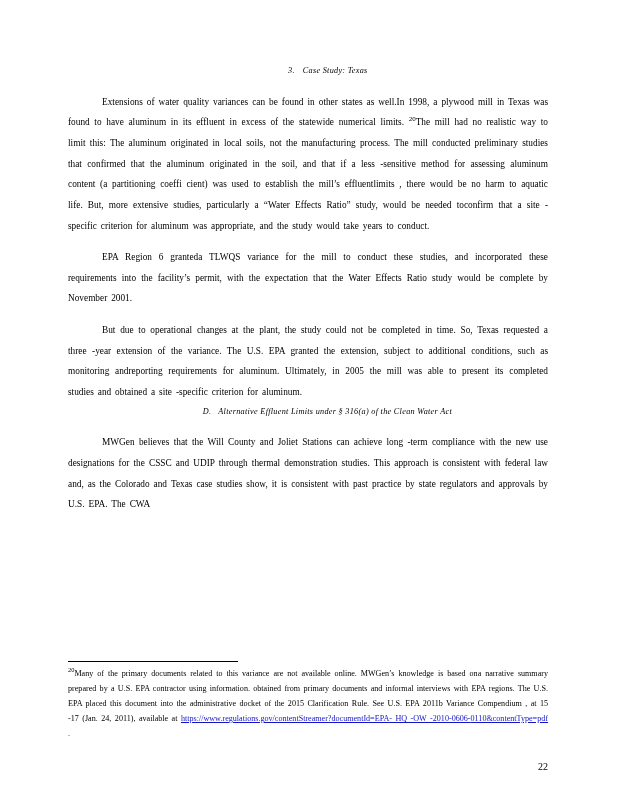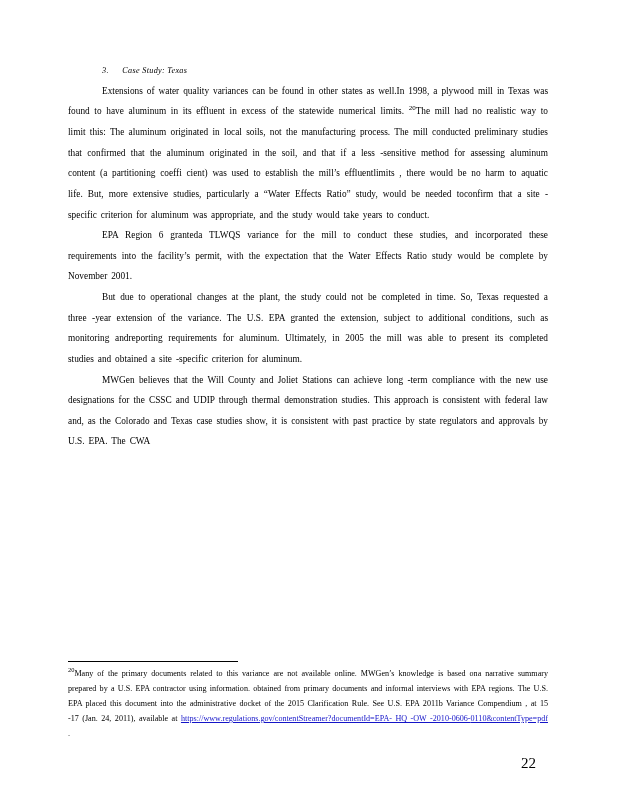--- a/index.html
+++ b/index.html
@@ -26,25 +26,26 @@
     line-height: 2.22;
     color: #000000;
     text-align: justify;
     text-justify: inter-word;
   }
   p {
     margin: 0;
   }
   .indent {
     text-indent: 34px;
+    margin-top: 11px;
   }
   .heading {
     font-size: 8.2px;
     line-height: 2.3;
-    text-align: left;
+    text-align: center;
     margin: 0;
     padding-left: 34px;
     letter-spacing: 0.3px;
   }
   .heading .hnum {
     font-style: italic;
     display: inline-block;
     min-width: 18px;
   }
   .heading .htext {
@@ -82,23 +83,23 @@
     font-size: 6.4px;
   }
   .fn-italic {
   }
   .fn-link {
     color: #1414c8;
     word-break: break-all;
   }
   .page-number {
     position: absolute;
-    right: 82px;
+    right: 70px;
     bottom: 28px;
-    font-size: 15px;
+    font-size: 10px;
     color: #000;
   }
 </style>
 </head>
 <body>
 
 <div class="page">
 
   <div class="body-text">
 
@@ -107,20 +108,24 @@
       <span class="hnum">3.</span>
       <span class="htext">Case  Study:    Texas</span>
     </p>
 
     <p class="indent spaced"><span>Extensions    of  water  quality   variances    can  be  found   in  other  states   as  well.In   1998,   a  plywood   mill  in  Texas   was  found   to  have  aluminum    in  its  effluent   in  excess   of  the  statewide  numerical    limits.  </span><sup>20</sup><span>The  mill  had  no  realistic    way  to  limit  this:  The  aluminum     originated    in  local  soils,  not  the  manufacturing     process.    The  mill  conducted    preliminary    studies   that  confirmed    that  the  aluminum    originated    in  the  soil,  and  that  if  a  less -sensitive  method   for  assessing   aluminum  content  (a  partitioning    coeffi cient)  was  used  to  establish   the  mill’s  effluentlimits  ,  there  would  be  no  harm  to  aquatic   life.  But,  more  extensive   studies,   particularly    a  “Water  Effects   Ratio”   study,  would  be  needed   toconfirm    that  a  site - specific   criterion   for  aluminum    was  appropriate,    and  the  study  would  take  years  to  conduct.</span></p>
 
     <p class="indent spaced">EPA  Region   6  granteda    TLWQS   variance    for  the  mill  to  conduct   these  studies,   and  incorporated     these  requirements     into  the  facility’s   permit,   with  the  expectation    that  the  Water  Effects  Ratio  study  would  be  complete    by  November  2001.</p>
 
     <p class="indent spaced">But  due  to  operational    changes   at  the  plant,  the  study  could  not  be  completed    in  time.  So, Texas  requested    a  three -year  extension   of  the  variance.    The  U.S.  EPA  granted   the  extension,  subject   to  additional   conditions,    such  as  monitoring   andreporting     requirements     for  aluminum.  Ultimately,    in  2005  the  mill  was  able  to  present   its completed    studies   and  obtained   a  site -specific  criterion   for  aluminum.</p>
 
+    <p class="heading">
+      <span class="hnum">D.</span>
+      <span class="htext">Alternative        Effluent      Limits    under    §  316(a)    of  the  Clean    Water    Act</span>
+    </p>
 
     <p class="indent spaced">MWGen   believes    that  the  Will  County   and  Joliet  Stations   can  achieve    long -term  compliance    with  the  new  use  designations    for  the  CSSC  and  UDIP  through  thermal  demonstration  studies.  This  approach   is  consistent   with  federal   law  and,  as  the  Colorado   and  Texas  case  studies  show,  it  is  consistent   with  past  practice   by  state  regulators   and  approvals    by  U.S.  EPA.   The  CWA</p>
 
   </div>
 
   <div class="footnote-area">
     <hr class="footnote-rule">
     <p class="footnote"><sup>20</sup><span>Many   of  the  primary   documents    related   to  this  variance    are  not  available   online.   MWGen’s  knowledge   is  based   ona narrative   summary   prepared   by a U.S.  EPA  contractor   using  information.  obtained   from  primary   documents    and  informal   interviews    with  EPA  regions.   The  U.S.  EPA  placed  this  document   into  the  administrative    docket   of  the  2015  Clarification    Rule. </span><span class="fn-italic">See</span><span>  U.S.  EPA  </span><span class="fn-italic">2011b      Variance        Compendium</span><span> ,    at    15 -17    (Jan.    24,    2011), </span><span class="fn-italic">available</span><span>    at  </span><a class="fn-link" href="#">https://www.regulations.gov/contentStreamer?documentId=EPA-                  HQ -OW -2010-0606-</a><a class="fn-link" href="#">0110&amp;contentType=pdf</a><span>   .</span></p>
   </div>
 

